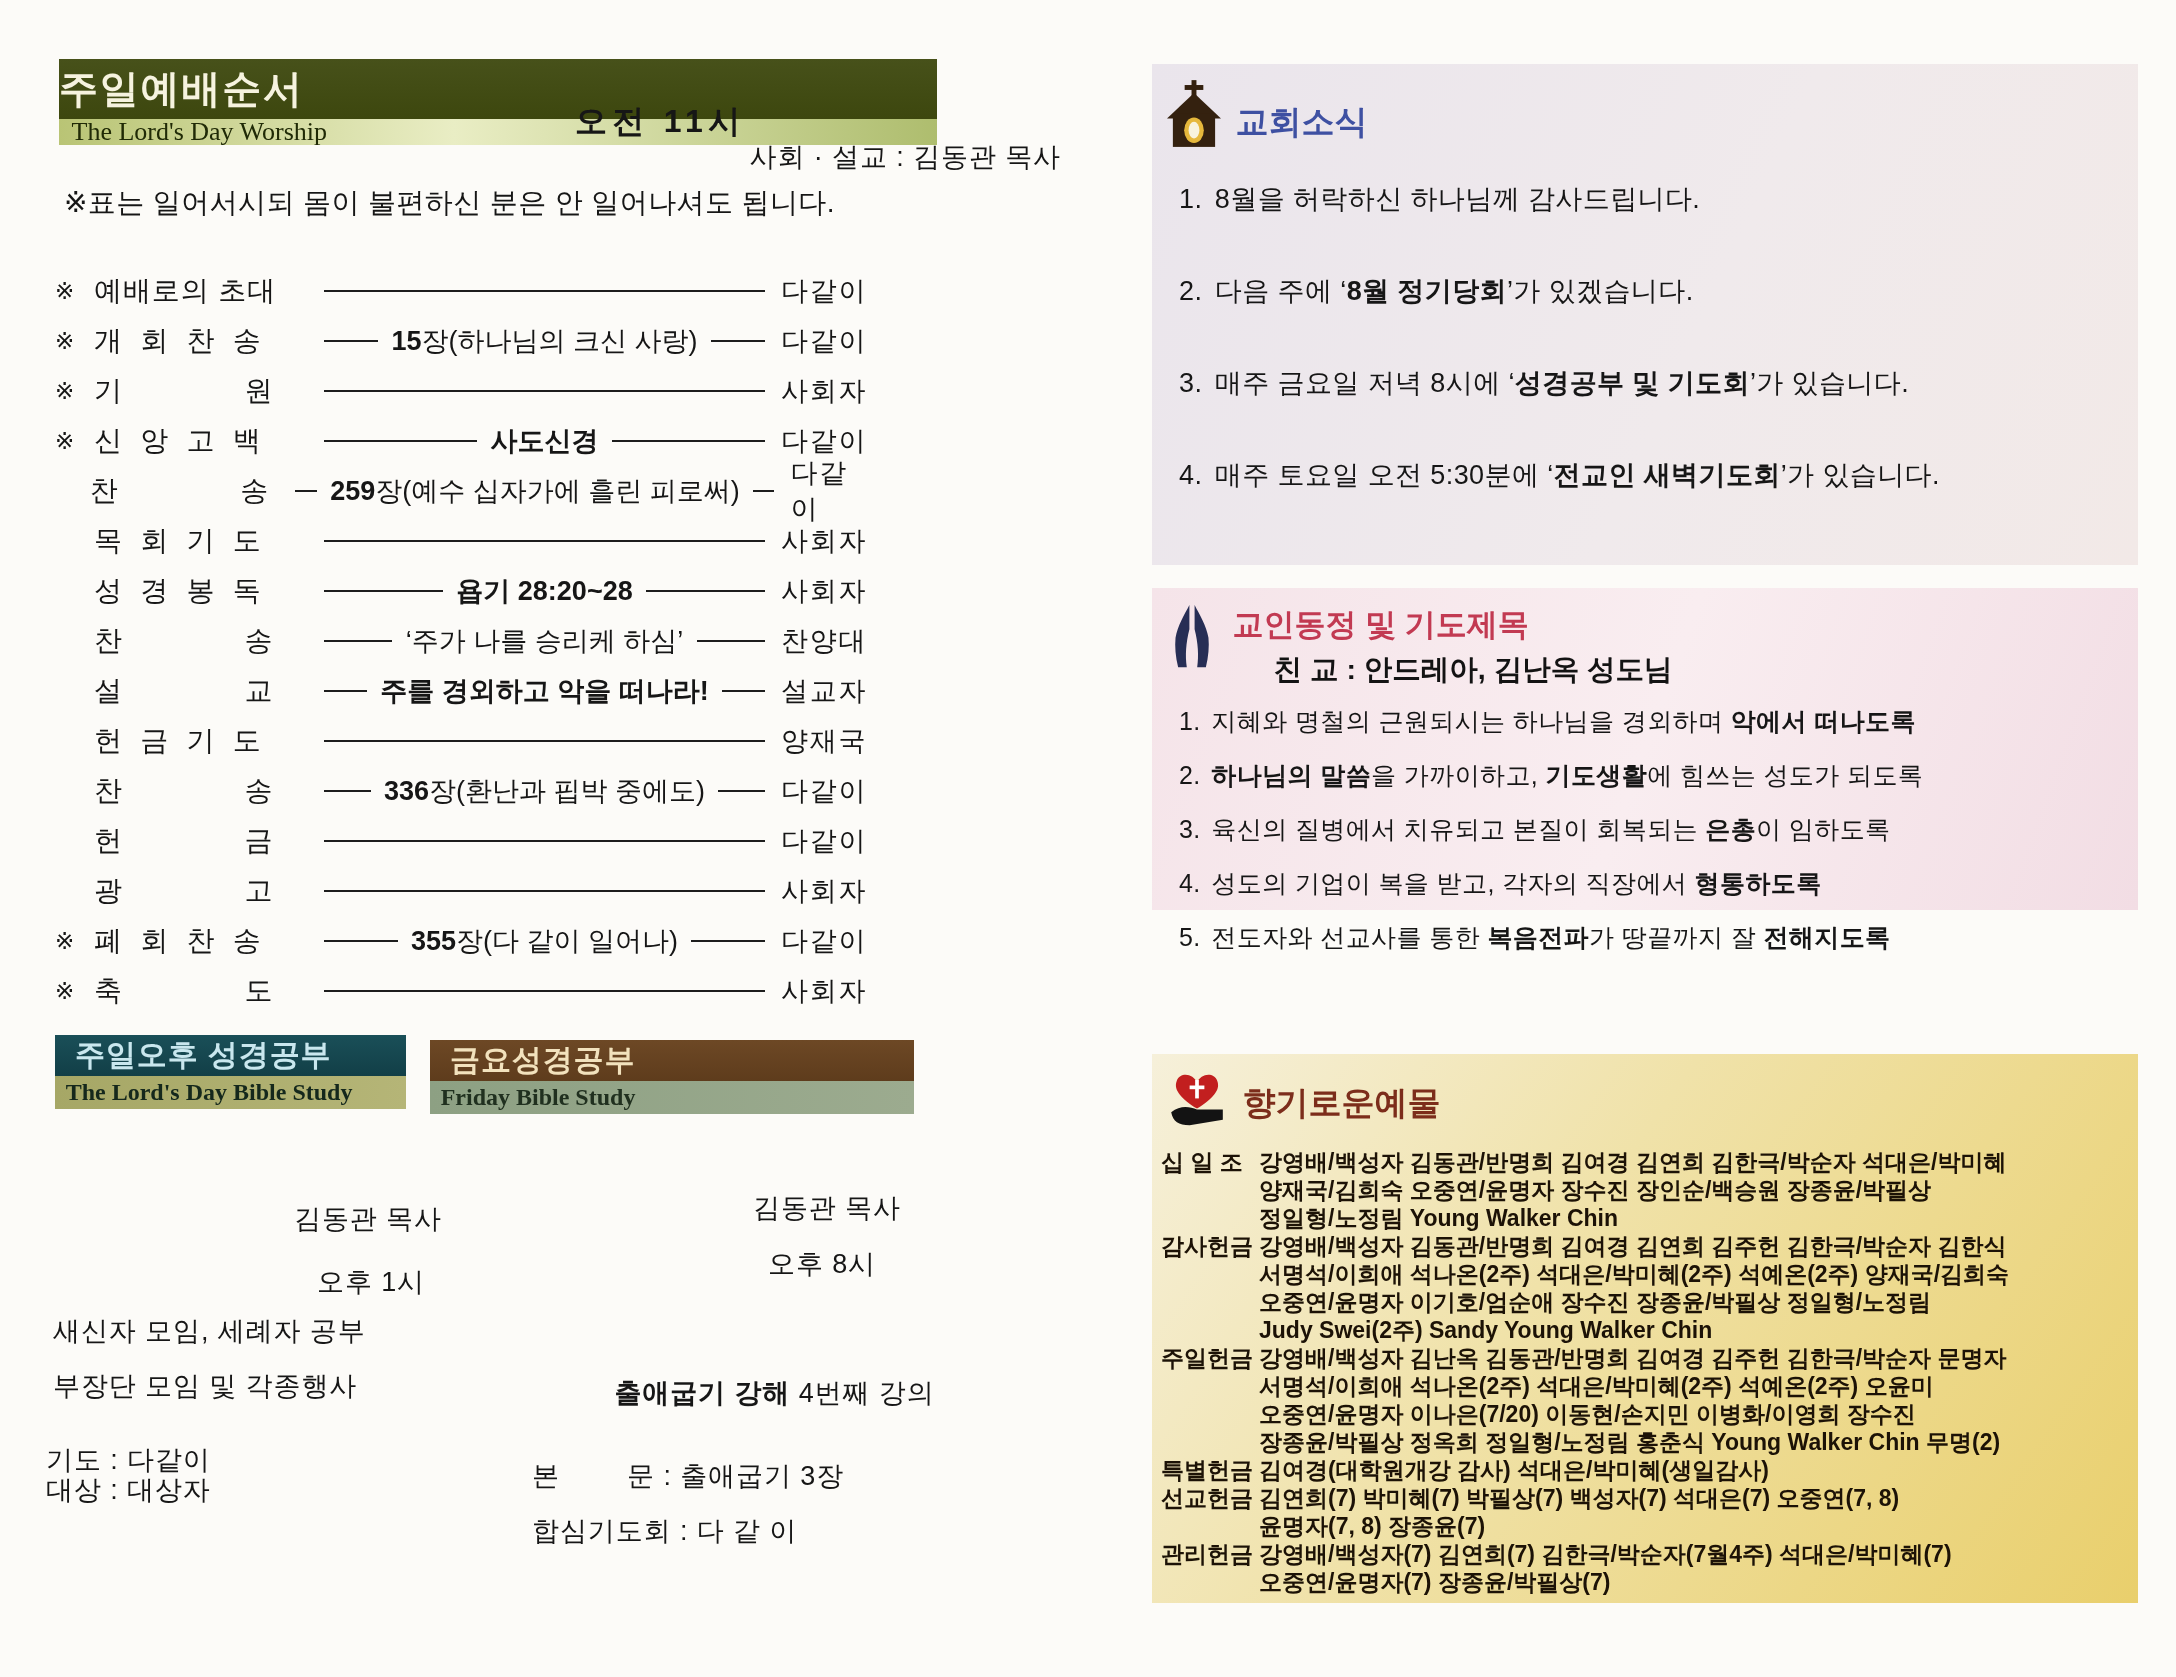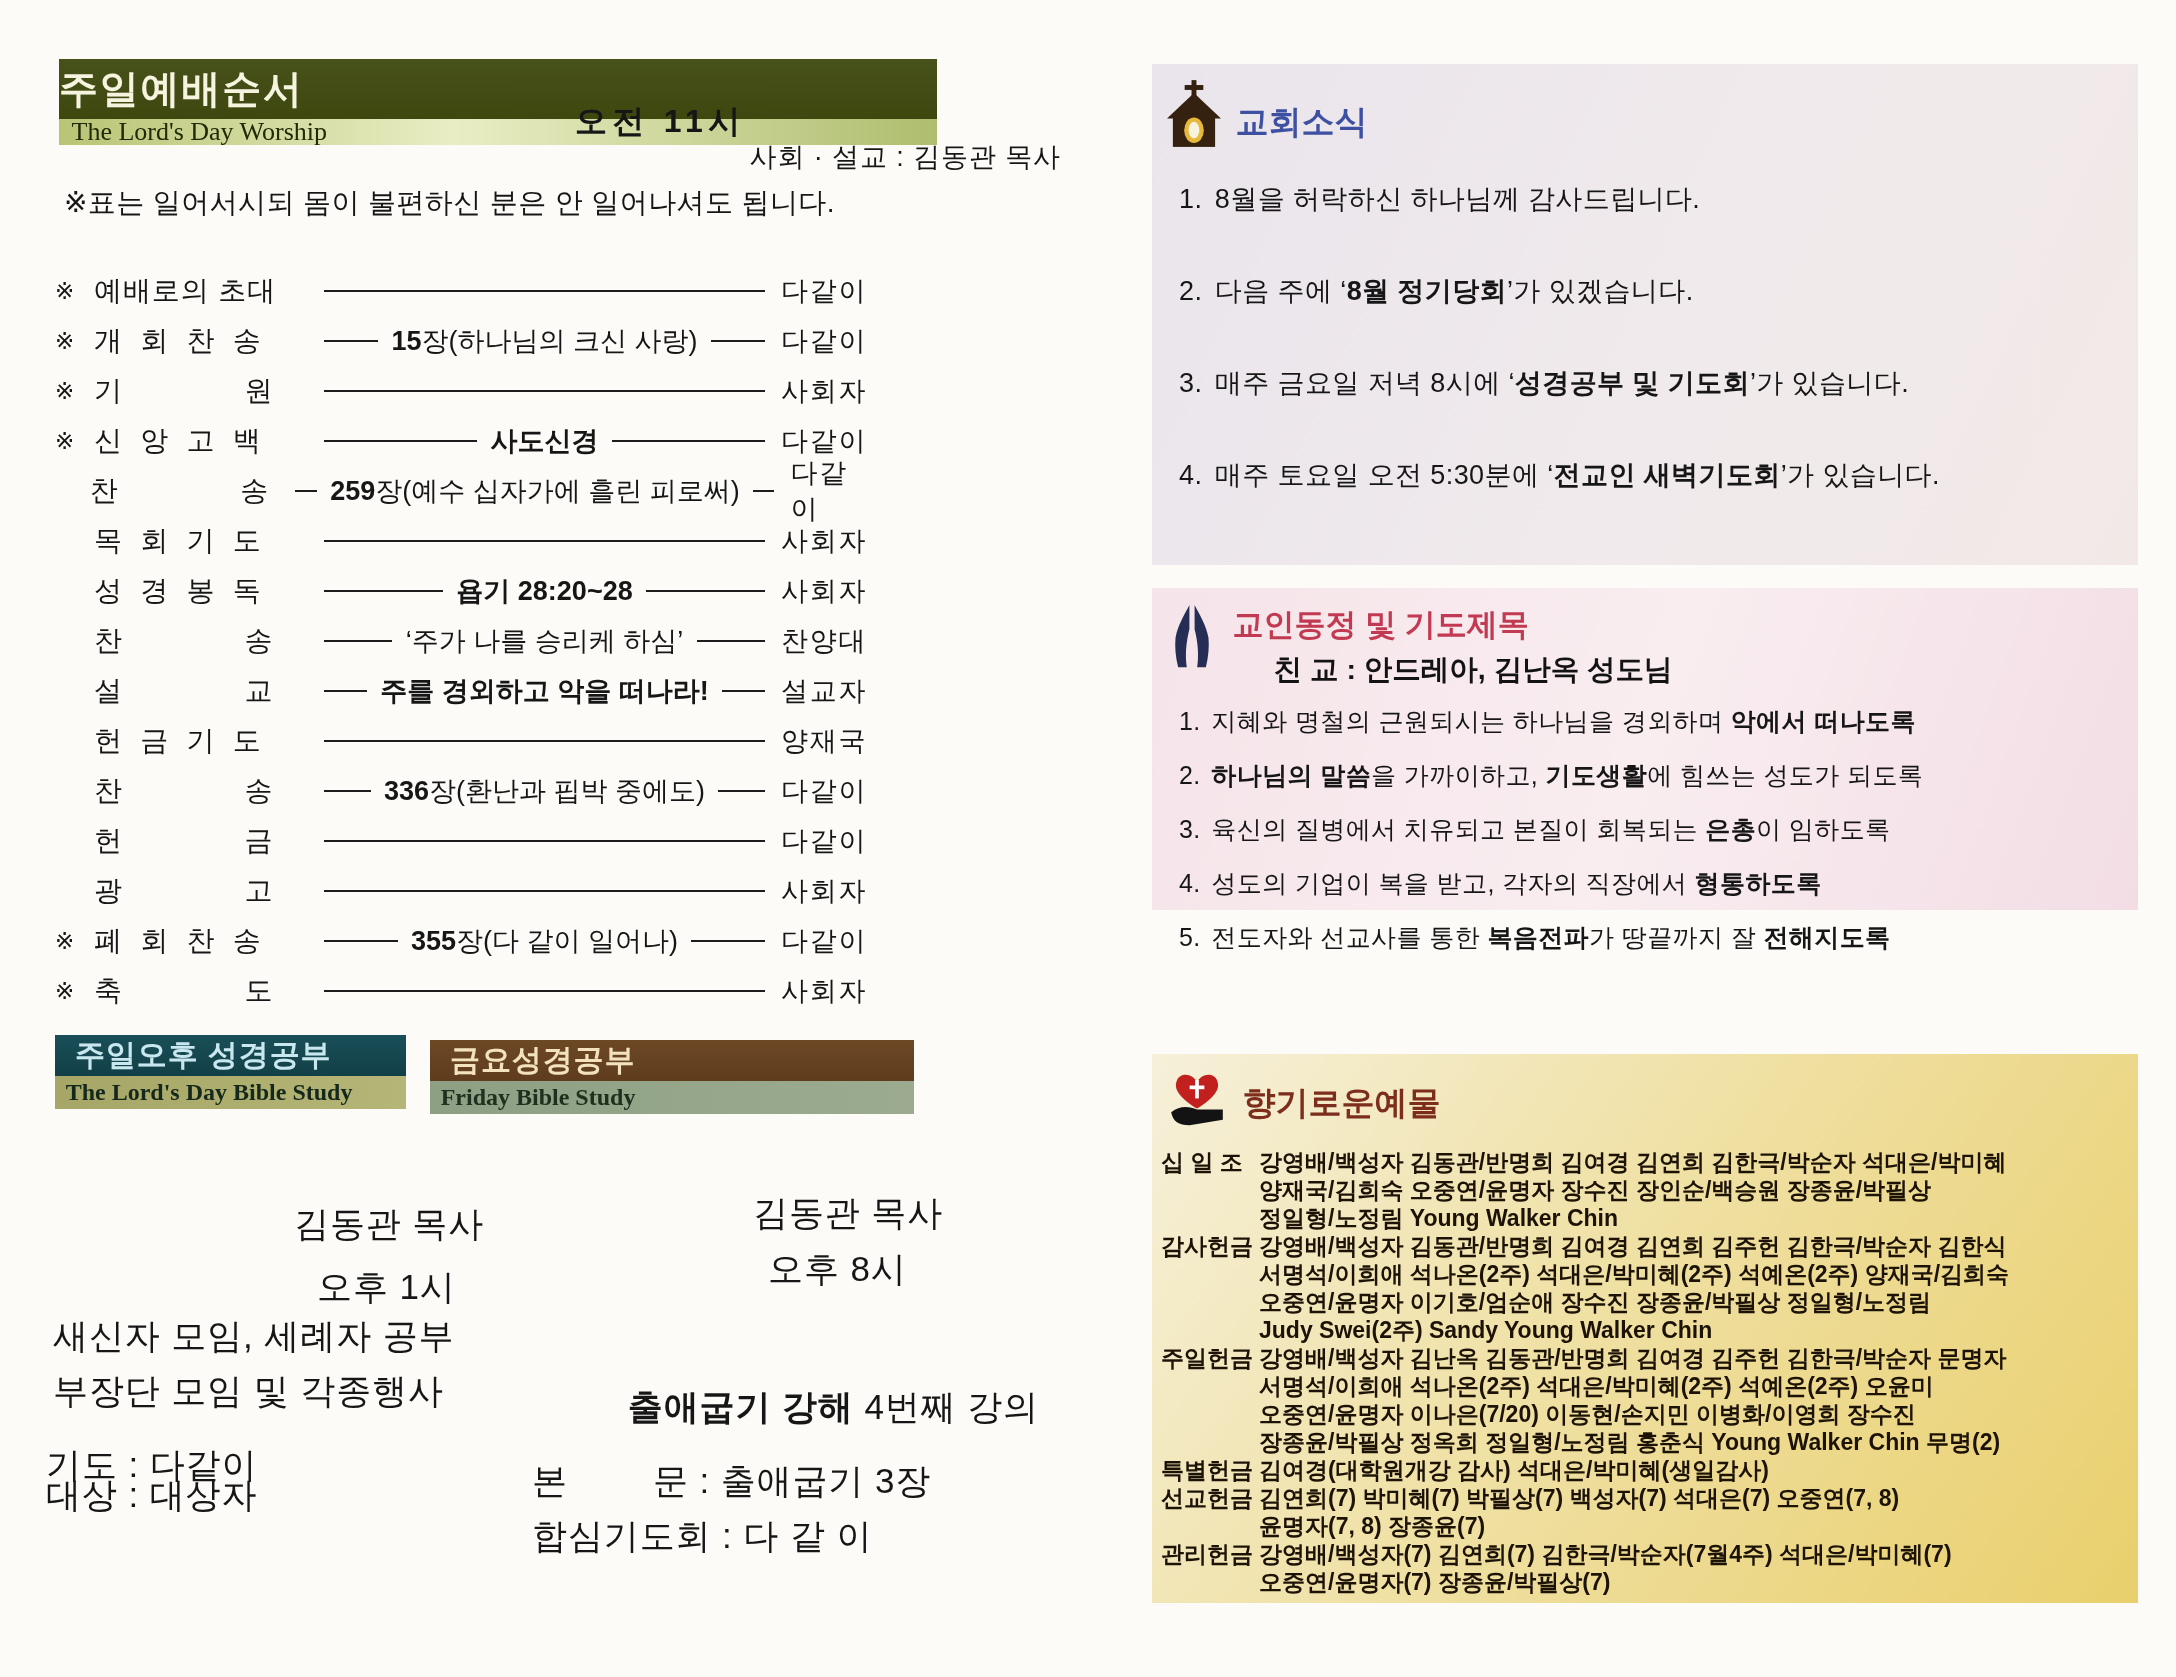--- a/index.html
+++ b/index.html
@@ -38,21 +38,21 @@
   #sb-sun .dark{background:linear-gradient(180deg,#1a4f58,#123f47);}
   #sb-sun .kt{color:#c9e7ee;}
   #sb-sun .strip{background:linear-gradient(90deg,#a6a766,#b5b577);}
   #sb-sun .et{color:#15281c;}
   #sb-fri{left:430px;top:1040px;width:484px;}
   #sb-fri .dark{background:linear-gradient(180deg,#6d4825,#5e3c1c);}
   #sb-fri .kt{color:#f2e2bd;}
   #sb-fri .strip{background:linear-gradient(90deg,#8da083,#9cab8f);}
   #sb-fri .et{color:#20301f;}
 
-  .bt{position:absolute;font-size:35px;letter-spacing:0.9px;white-space:pre;}
+  .bt{position:absolute;font-size:27px;letter-spacing:0.9px;white-space:pre;}
 
   
   .box{position:absolute;left:1152px;width:986px;}
   #box-news{top:64px;height:501px;background:linear-gradient(115deg,#eae5ec,#f0eaec 55%,#f2e9e7);}
   #box-member{top:588px;height:322px;background:linear-gradient(110deg,#f5e4e9,#f9edf0 50%,#f2dde4);}
   #box-offer{top:1054px;height:549px;background:linear-gradient(125deg,#f6f0da,#f0e2a9 40%,#e9cf6c);}
   .bhead{display:flex;align-items:flex-start;gap:14.3px;padding:14.3px 0 0 14.3px;}
   .btitle{font-weight:bold;}
   #box-news  .btitle{font-size:33px;color:#3e50a2;margin-top:21.4px;}
   #box-member .btitle{font-size:31px;color:#c23a52;margin-top:1.8px;}

